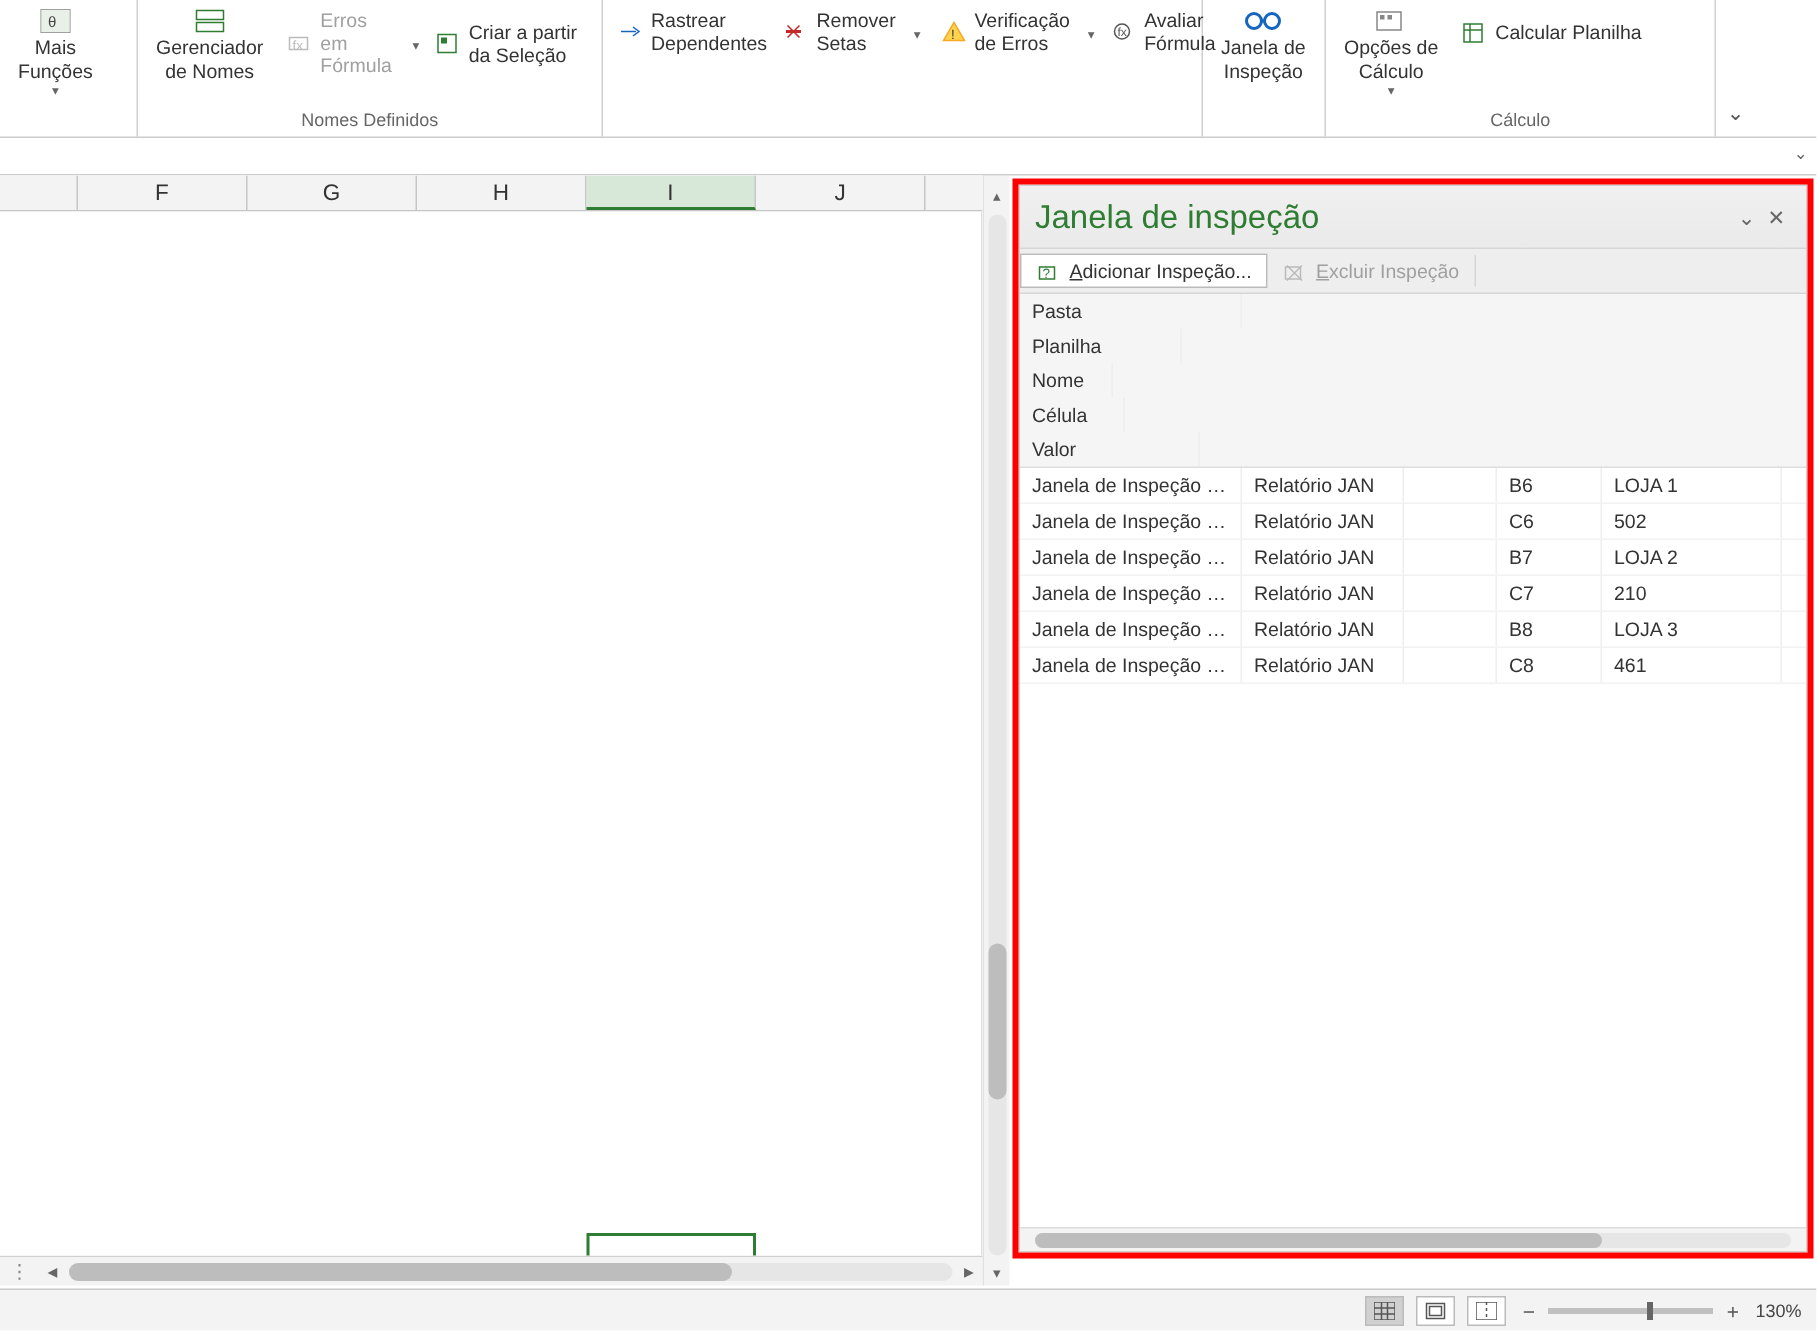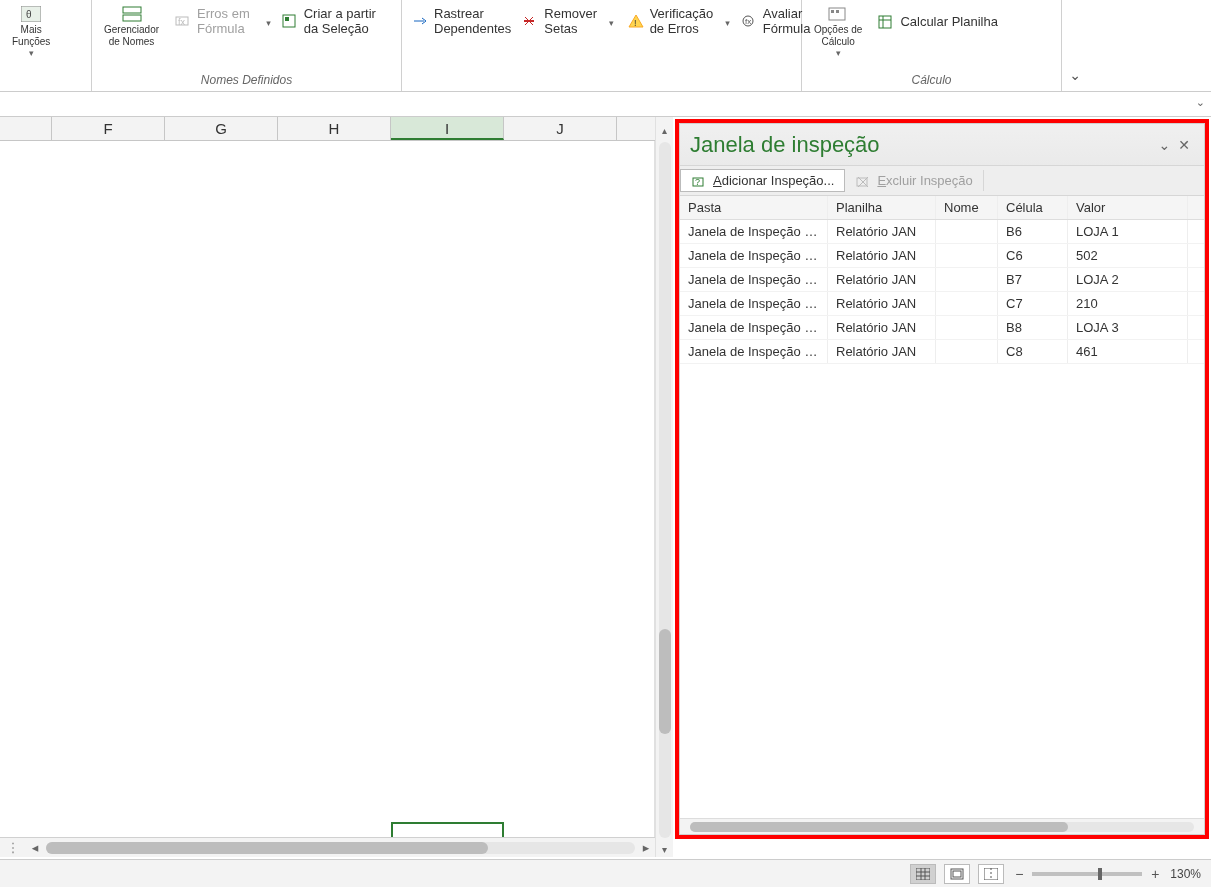--- a/index.html
+++ b/index.html
@@ -26,36 +26,35 @@
     display: flex;
     flex-direction: column;
     justify-content: space-between;
     padding: 2px 6px 2px 6px;
   }
   .ribbon-group-label {
     text-align: center;
     font-size: 12px;
     color: #666;
     padding: 2px 0;
-    font-style: italic;
   }
   .ribbon-items { display: flex; align-items: flex-start; gap: 6px; flex: 1; }
   .ribbon-btn {
     display: flex;
     flex-direction: column;
     align-items: center;
     justify-content: flex-start;
     padding: 2px 6px;
     cursor: pointer;
     text-align: center;
   }
   .ribbon-btn .icon-box {
     width: 32px; height: 20px; display:flex; align-items:center; justify-content:center;
   }
-  .ribbon-btn .lbl { font-size: 10px; line-height: 1.2; }
+  .ribbon-btn .lbl { font-size: 13px; line-height: 1.2; }
   .small-btn {
     display: flex; align-items: center; gap: 6px;
     padding: 2px 4px; cursor: pointer; font-size: 13px;
     color: #333;
   }
   .small-btn.disabled { color: #a0a0a0; }
   .small-btn .caret::after { content: "▾"; font-size: 9px; color: #666; margin-left: 6px; }
   .vstack { display:flex; gap: 3px; }
   .ribbon-collapse {
     width: 26px; display:flex; align-items:flex-end; justify-content:center;
@@ -182,21 +181,21 @@
     padding: 3px 10px;
     font-size:13px;
     cursor:pointer;
     border-right:1px solid #d6d6d6;
   }
   .tbtn.active { background:#fff; border:1px solid #bbb;}
   .tbtn.disabled { color:#a0a0a0; }
   .panel-table { flex:1; overflow:auto; background:#fff; font-size:13px;}
   .pt-head {
     display:flex; background:#f5f5f5; border-bottom:1px solid #ddd;
-    position:sticky; top:0;
+    position:sticky; top:0;flex-direction:column;
   }
   .pt-head > div, .pt-row > div {
     padding: 4px 8px;
     overflow:hidden; white-space:nowrap; text-overflow:ellipsis;
     border-right:1px solid #eee;
   }
   .c-pasta { width: 148px; }
   .c-plan  { width: 108px; }
   .c-nome  { width: 62px; }
   .c-cel   { width: 70px; }
@@ -325,20 +324,36 @@
                 <circle cx="7" cy="7" r="5" fill="none" stroke="#555"></circle>
                 <text x="4" y="10" font-size="8" fill="#555">fx</text>
               </svg>
           </span>
           <span>Avaliar Fórmula</span>
         </div>
       </div>
     </div>
   </div>
 
+  <div class="ribbon-group" style="width:82px">
+    <div class="ribbon-items">
+      <div class="ribbon-btn">
+        <div class="icon-box">
+          <svg width="28" height="16">
+              <circle cx="8" cy="8" r="5" fill="none" stroke="#1565c0" stroke-width="2"></circle>
+              <circle cx="20" cy="8" r="5" fill="none" stroke="#1565c0" stroke-width="2"></circle>
+              <line x1="13" y1="8" x2="15" y2="8" stroke="#1565c0" stroke-width="2"></line>
+            </svg>
+        </div>
+        <div class="lbl" style="white-space:pre-line">Janela de
+Inspeção</div>
+      </div>
+    </div>
+    <div></div>
+  </div>
 
   <div class="ribbon-group" style="width:260px">
     <div class="ribbon-items">
       <div class="ribbon-btn">
         <div class="icon-box">
           <svg width="22" height="16">
               <rect x="2" y="2" width="16" height="12" fill="#fff" stroke="#888"></rect>
               <rect x="4" y="4" width="3" height="3" fill="#888"></rect>
               <rect x="9" y="4" width="3" height="3" fill="#888"></rect>
             </svg>

